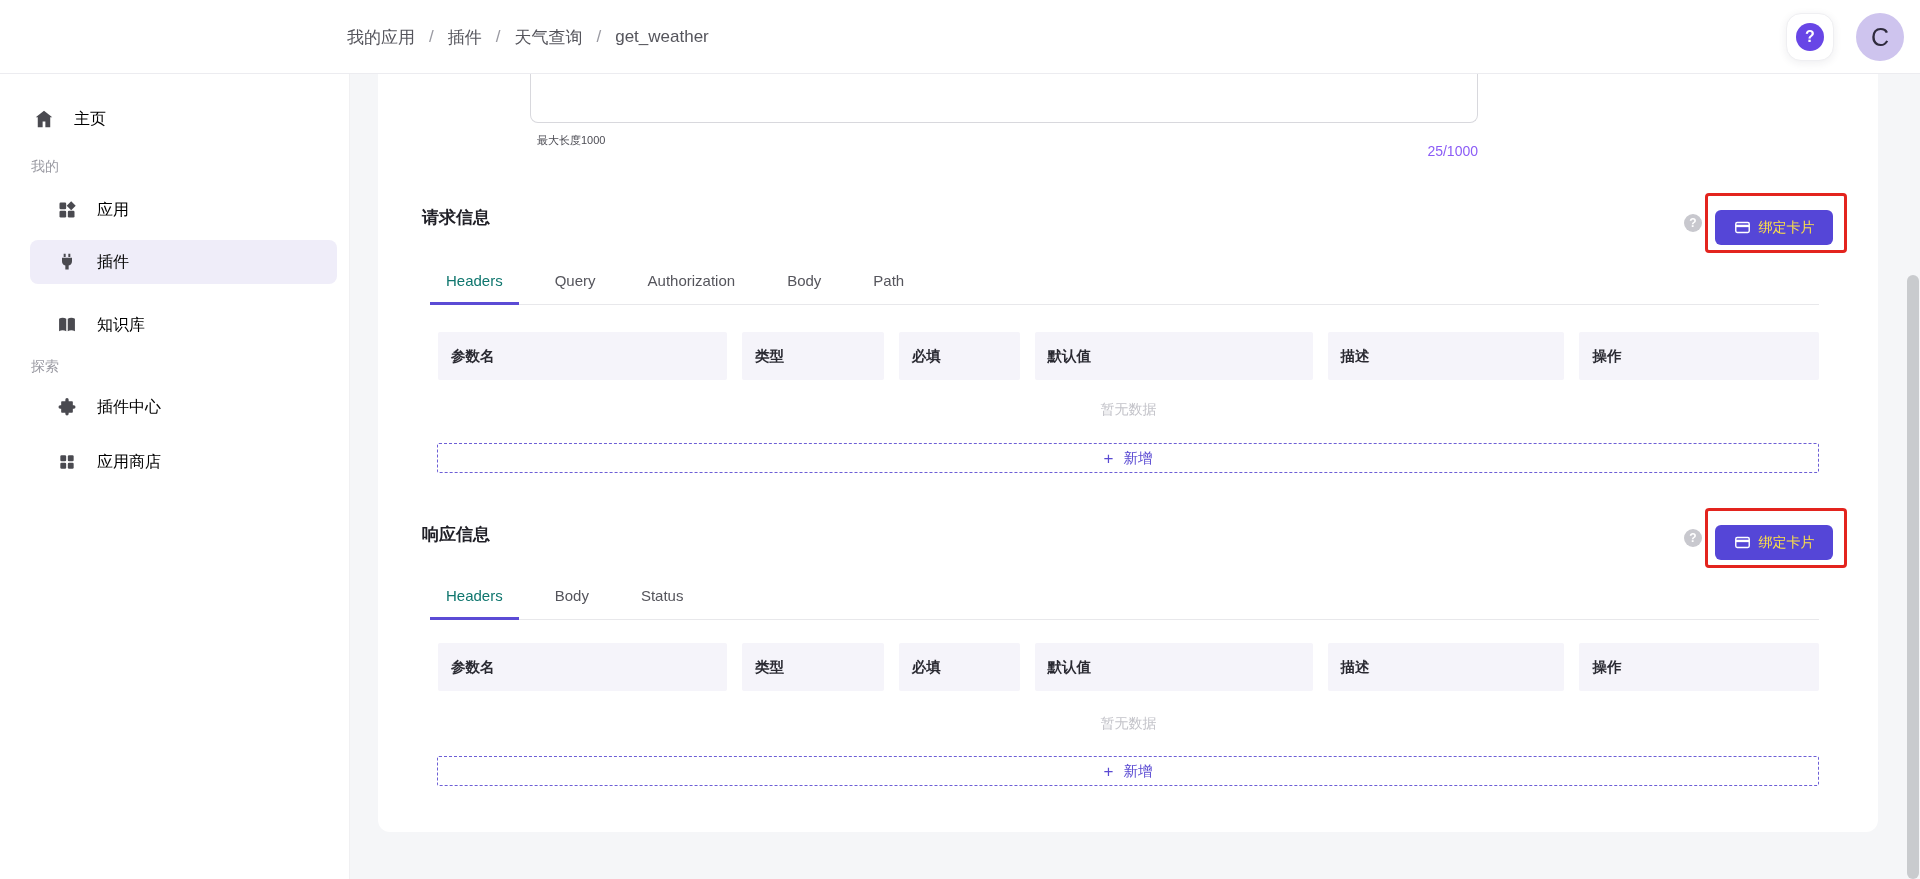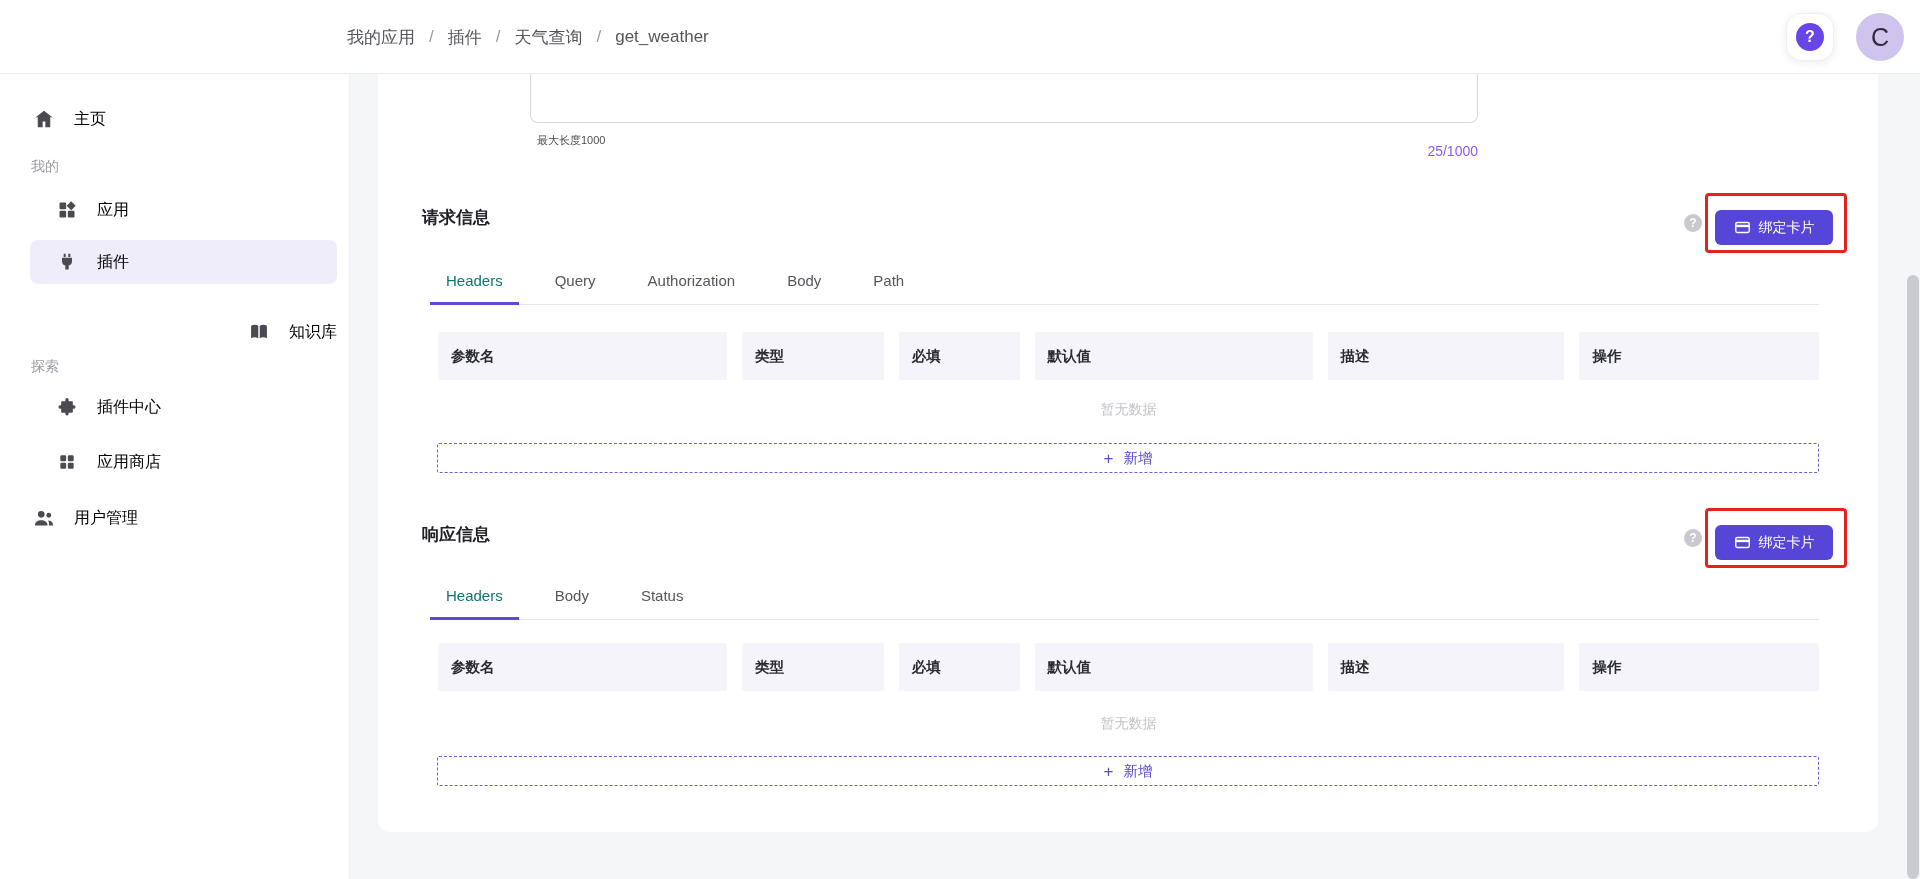--- a/index.html
+++ b/index.html
@@ -44,21 +44,21 @@
     background:#fff; border:1px solid #d8d8dd; border-top:none; border-radius:0 0 8px 8px;
     resize:none; outline:none; font-family:inherit; font-size:14px; color:#33333a; z-index:2; }
   .ta-hint { position:absolute; left:537px; top:133px; font-size:11px; color:#4c4c54; z-index:2; }
   .ta-counter { position:absolute; right:442px; top:143px; font-size:14px; color:#8b5cf6; z-index:2; }
 
   .section-title { position:absolute; left:422px; font-size:17px; font-weight:600; color:#202027; z-index:2; }
   .q-gray { position:absolute; left:1684px; width:18px; height:18px; border-radius:50%;
     background:#c8c8ce; color:#fff; font-size:12px; font-weight:bold;
     display:flex; align-items:center; justify-content:center; z-index:2; cursor:pointer; }
   .bind-btn { position:absolute; left:1715px; width:118px; height:35px; background:#5546d7;
-    border:none; border-radius:6px; color:#ffffff; font-size:14px; font-family:inherit;
+    border:none; border-radius:6px; color:#fde047; font-size:14px; font-family:inherit;
     display:flex; align-items:center; justify-content:center; gap:8px; cursor:pointer; z-index:3; }
   .red-box { position:absolute; left:1705px; width:142px; height:60px;
     border:3px solid #e3241e; border-radius:4px; z-index:2; }
 
   .tabbar { position:absolute; left:438px; width:1381px; height:46px;
     border-bottom:1px solid #e8e8eb; z-index:2; }
   .tabbar .tabs { position:absolute; left:-8px; top:0; height:46px; display:flex; gap:20px; }
   .tab { height:46px; line-height:44px; padding:0 16px; font-size:15px; color:#55555c;
     cursor:pointer; border-bottom:3px solid transparent; }
   .tab.active { color:#0f766e; border-bottom-color:#5b4bd5; }
@@ -127,21 +127,21 @@
 
   <div class="nav-row nested active" style="top:166px;">
     <span class="nav-icon">
       <svg width="20" height="20" viewBox="0 0 24 24" fill="currentColor">
           <path d="M8 2h2.4v4H8zM13.6 2H16v4h-2.4zM6 7h12v4.2a5.2 5.2 0 0 1-4 5.06V21h-4v-4.74a5.2 5.2 0 0 1-4-5.06z"></path>
         </svg>
     </span>
     <span class="nav-label">插件</span>
   </div>
 
-  <div class="nav-row nested" style="top:236px;justify-content:flex-end;">
+  <div class="nav-row nested" style="top:229px;">
     <span class="nav-icon">
       <svg width="20" height="20" viewBox="0 0 24 24" fill="currentColor">
           <path d="M2.5 4.5C5.2 3 8.4 3 11.1 4.5v15C8.4 18 5.2 18 2.5 19.5zM12.9 4.5C15.6 3 18.8 3 21.5 4.5v15c-2.7-1.5-5.9-1.5-8.6 0z"></path>
         </svg>
     </span>
     <span class="nav-label">知识库</span>
   </div>
 
   <div class="nav-section" style="top:284px;">探索</div>
 
@@ -159,31 +159,20 @@
       <svg width="20" height="20" viewBox="0 0 24 24" fill="currentColor">
           <rect x="4" y="4" width="7" height="7" rx="1.5"></rect>
           <rect x="13" y="4" width="7" height="7" rx="1.5"></rect>
           <rect x="4" y="13" width="7" height="7" rx="1.5"></rect>
           <rect x="13" y="13" width="7" height="7" rx="1.5"></rect>
         </svg>
     </span>
     <span class="nav-label">应用商店</span>
   </div>
 
-  <div class="nav-row top-level" style="top:422px;">
-    <span class="nav-icon">
-      <svg width="22" height="22" viewBox="0 0 24 24" fill="currentColor">
-          <circle cx="9" cy="8" r="3.6"></circle>
-          <path d="M2.2 19.5c0-3.1 3.1-5.1 6.8-5.1s6.8 2 6.8 5.1v.7H2.2z"></path>
-          <circle cx="17.2" cy="9" r="2.6"></circle>
-          <path d="M16.6 14.6c2.9.1 5.2 1.8 5.2 4.4v1.2h-4.2c0-2.2-.3-4-1-5.6z"></path>
-        </svg>
-    </span>
-    <span class="nav-label">用户管理</span>
-  </div>
 </div>
 
 <div class="main-bg"></div>
 <div class="card"></div>
 
 <textarea class="ta" value="" style=""></textarea>
 <div class="ta-hint">最大长度1000</div>
 <div class="ta-counter">25/1000</div>
 
 <div class="section-title" style="top:206px;">请求信息</div>

